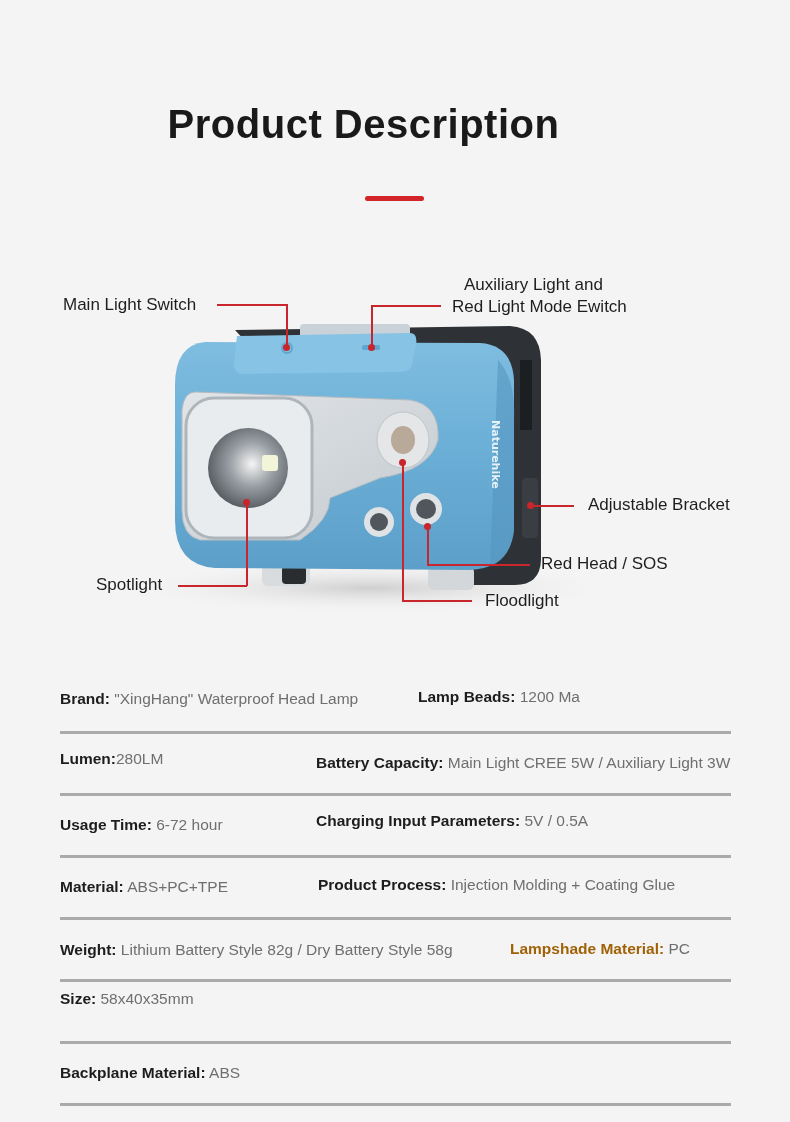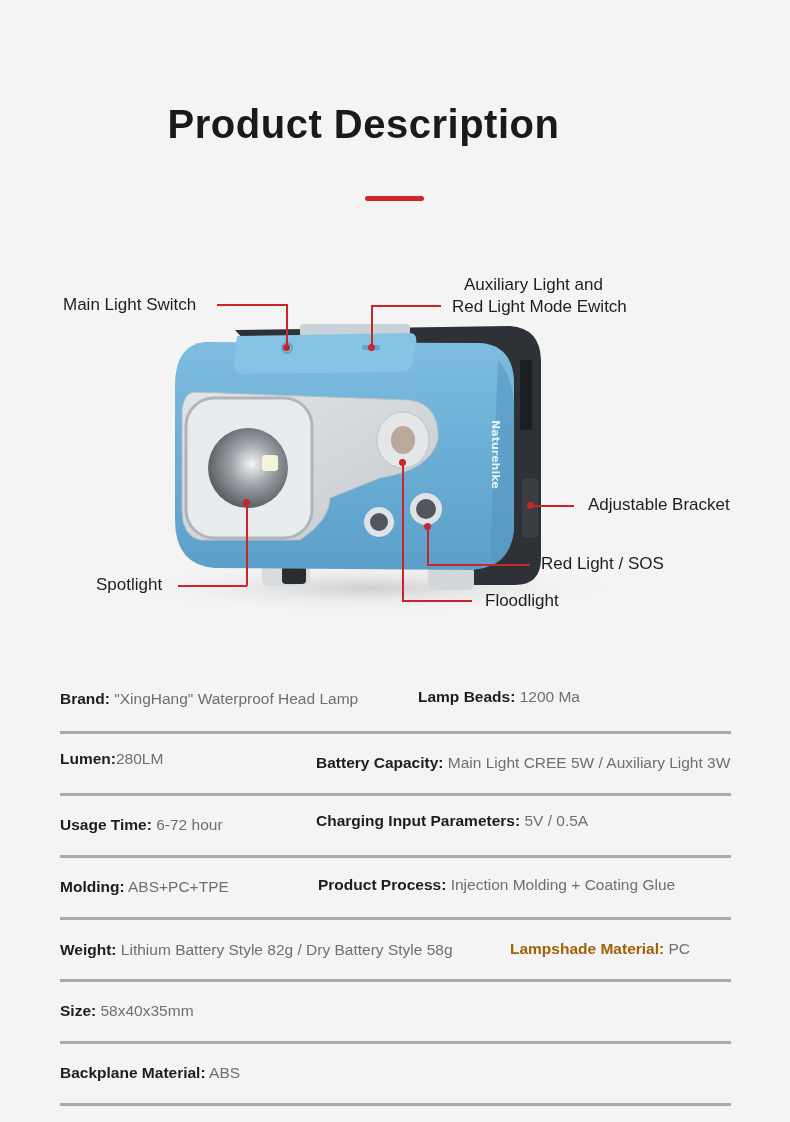--- a/index.html
+++ b/index.html
@@ -105,21 +105,21 @@
 <div class="callout-label" style="left:464px; top:274px;">Auxiliary Light and</div>
 <div class="callout-label" style="left:452px; top:296px;">Red Light Mode Ewitch</div>
 <div class="leader" style="left:371px; top:305px; width:70px; height:1.5px;"></div>
 <div class="leader" style="left:371px; top:305px; width:1.5px; height:42px;"></div>
 <div class="dot" style="left:368px; top:344px;"></div>
 
 <div class="callout-label" style="left:588px; top:494px;">Adjustable Bracket</div>
 <div class="leader" style="left:530px; top:505px; width:44px; height:1.5px;"></div>
 <div class="dot" style="left:527px; top:502px;"></div>
 
-<div class="callout-label" style="left:541px; top:553px;">Red Light / SOS</div>
+<div class="callout-label" style="left:541px; top:553px;">Red Head / SOS</div>
 <div class="leader" style="left:427px; top:527px; width:1.5px; height:38px;"></div>
 <div class="leader" style="left:427px; top:564px; width:103px; height:1.5px;"></div>
 <div class="dot" style="left:424px; top:523px;"></div>
 
 <div class="callout-label" style="left:485px; top:590px;">Floodlight</div>
 <div class="leader" style="left:402px; top:462px; width:1.5px; height:139px;"></div>
 <div class="leader" style="left:402px; top:600px; width:70px; height:1.5px;"></div>
 <div class="dot" style="left:399px; top:459px;"></div>
 
 <div class="callout-label" style="left:96px; top:574px;">Spotlight</div>
@@ -134,26 +134,26 @@
   </div>
   <div class="spec-row">
     <div class="cell" style="left:0; top:16px;text-align:center;"><span class="k">Lumen:</span><span class="v">280LM</span></div>
     <div class="cell" style="left:256px; top:20px;"><span class="k">Battery Capacity:</span><span class="v"> Main Light CREE 5W / Auxiliary Light 3W</span></div>
   </div>
   <div class="spec-row">
     <div class="cell" style="left:0; top:20px;"><span class="k">Usage Time:</span><span class="v"> 6-72 hour</span></div>
     <div class="cell" style="left:256px; top:16px;"><span class="k">Charging Input Parameters:</span><span class="v"> 5V / 0.5A</span></div>
   </div>
   <div class="spec-row">
-    <div class="cell" style="left:0; top:20px;"><span class="k">Molding:</span><span class="v"> ABS+PC+TPE</span></div>
+    <div class="cell" style="left:0; top:20px;"><span class="k">Material:</span><span class="v"> ABS+PC+TPE</span></div>
     <div class="cell" style="left:258px; top:18px;"><span class="k">Product Process:</span><span class="v"> Injection Molding + Coating Glue</span></div>
   </div>
   <div class="spec-row">
     <div class="cell" style="left:0; top:21px;"><span class="k">Weight:</span><span class="v"> Lithium Battery Style 82g / Dry Battery Style 58g</span></div>
     <div class="cell" style="left:450px; top:20px;"><span class="k" style="font-weight:bold;color:#a16207;">Lampshade Material:</span><span class="v"> PC</span></div>
   </div>
   <div class="spec-row">
-    <div class="cell" style="left:0; top:20px;"><span class="k">Size:</span><span class="v"> 58x40x35mm</span></div>
+    <div class="cell" style="left:0; top:8px;"><span class="k">Size:</span><span class="v"> 58x40x35mm</span></div>
   </div>
   <div class="spec-row">
     <div class="cell" style="left:0; top:20px;"><span class="k">Backplane Material:</span><span class="v">  ABS</span></div>
   </div>
 </div>
 
 </body></html>

